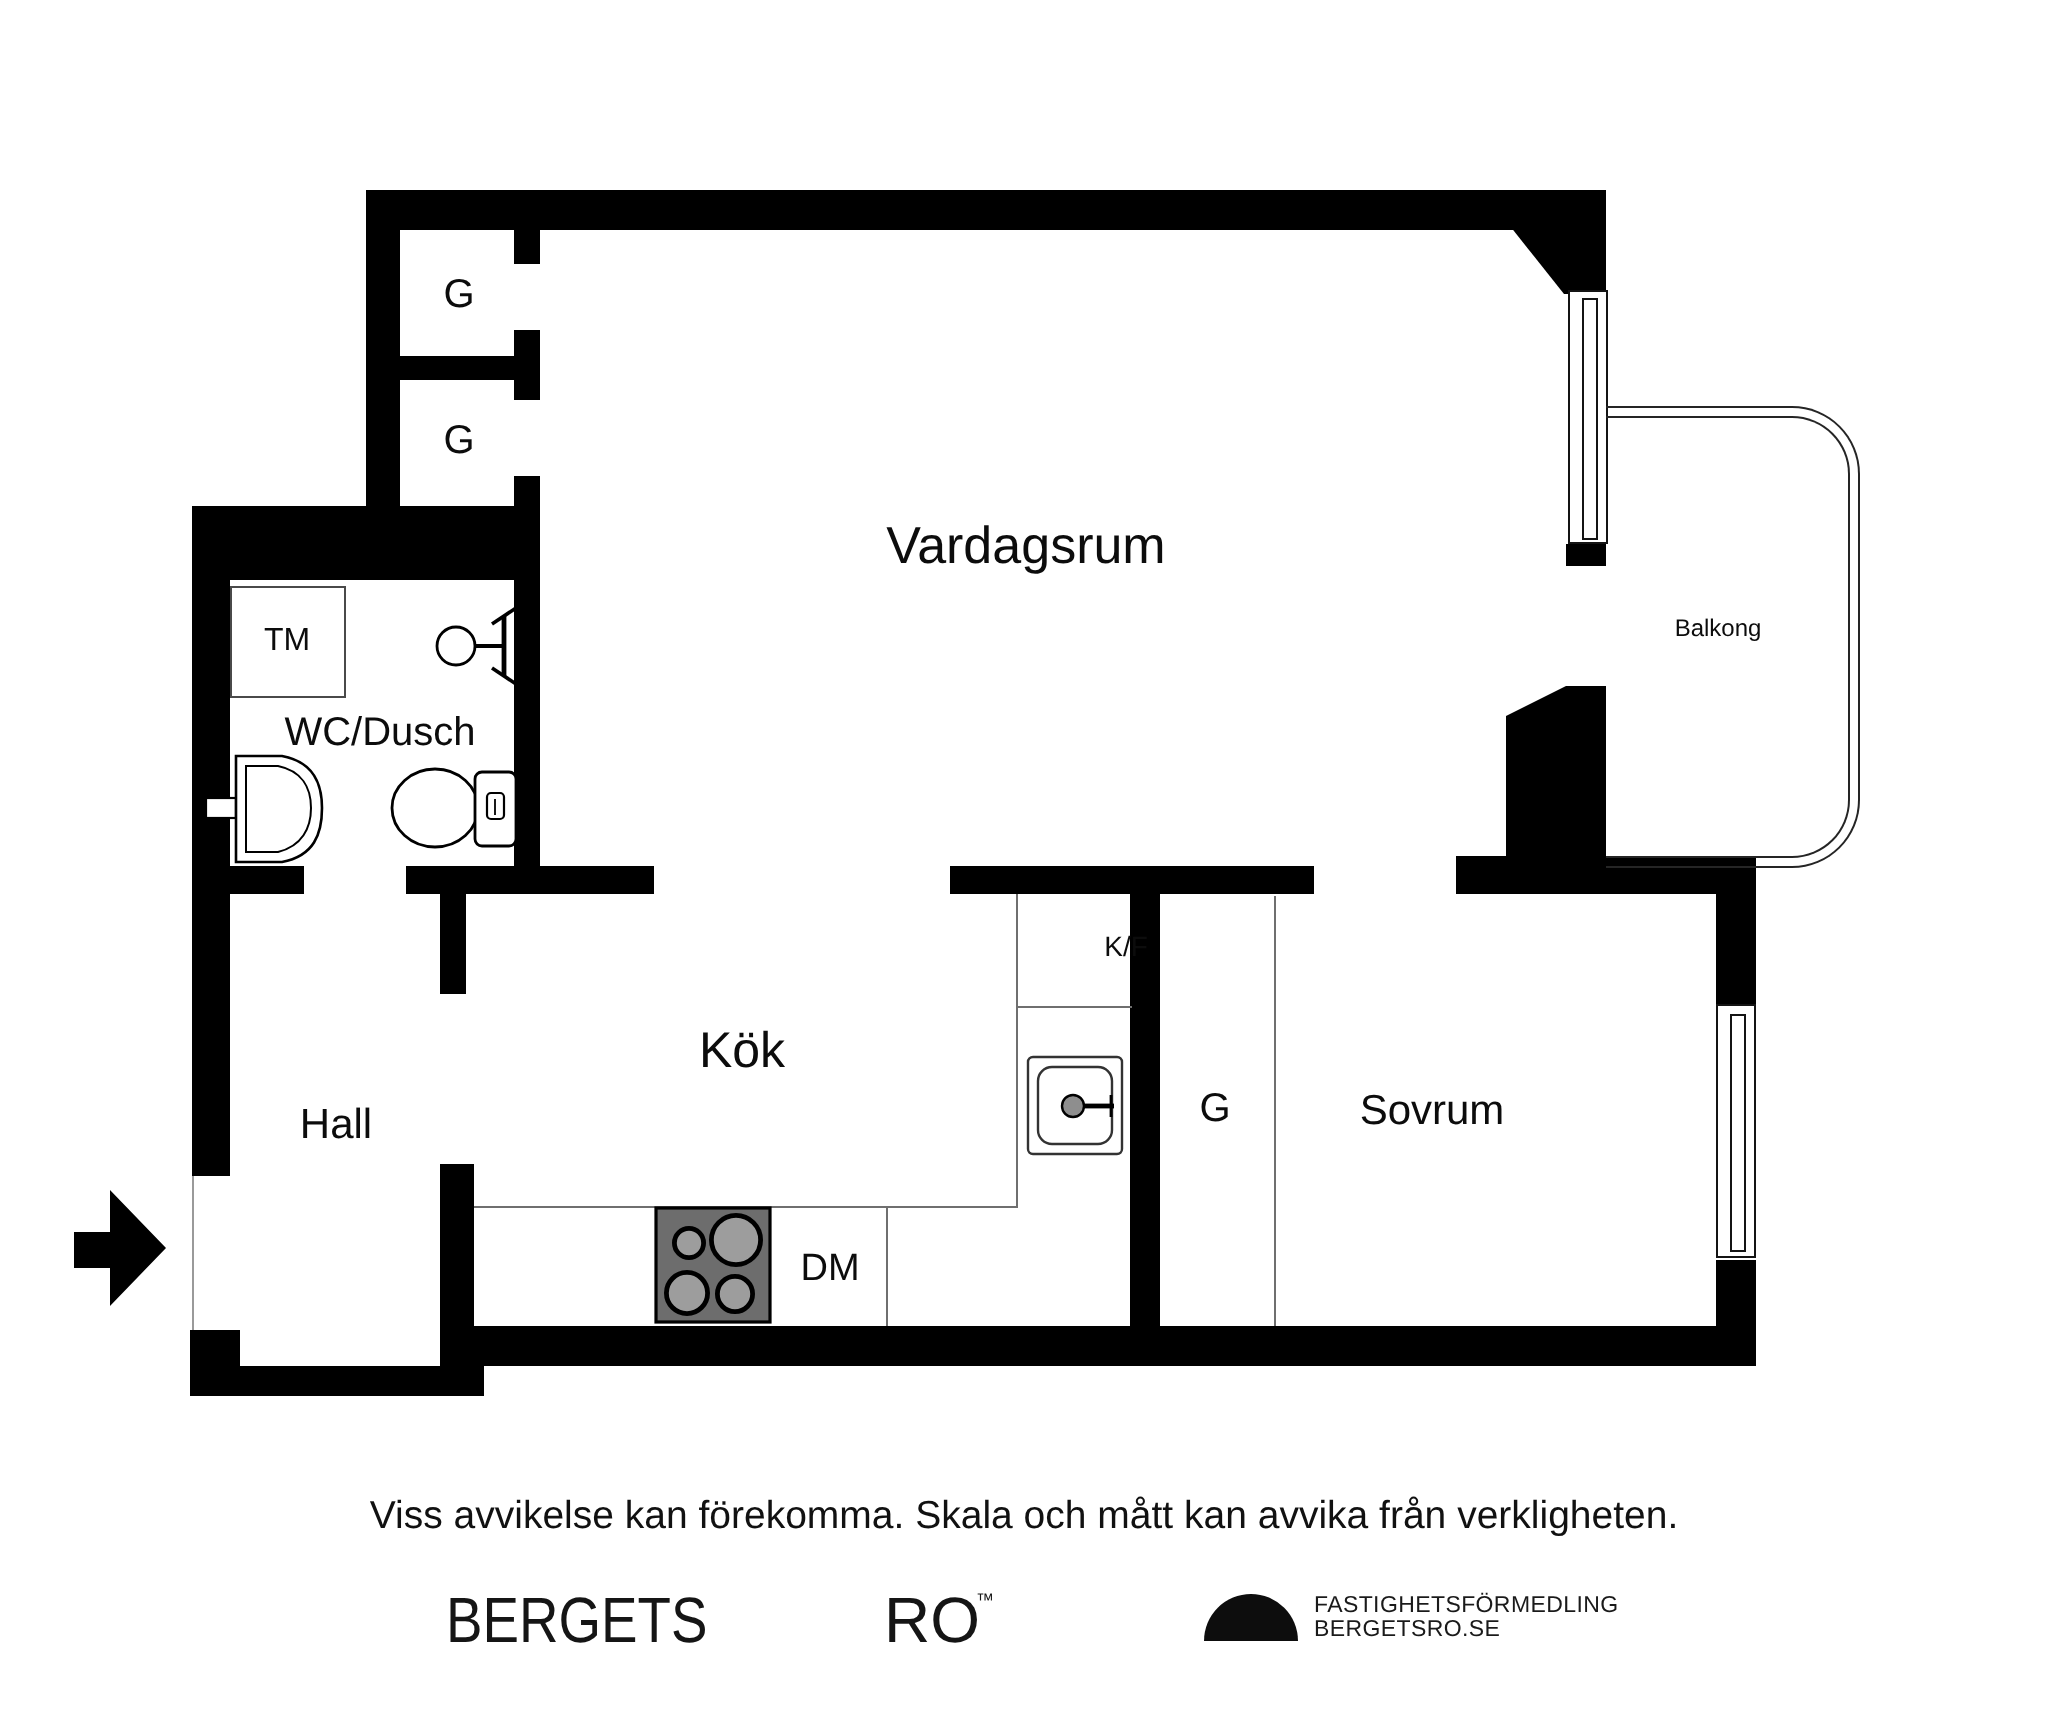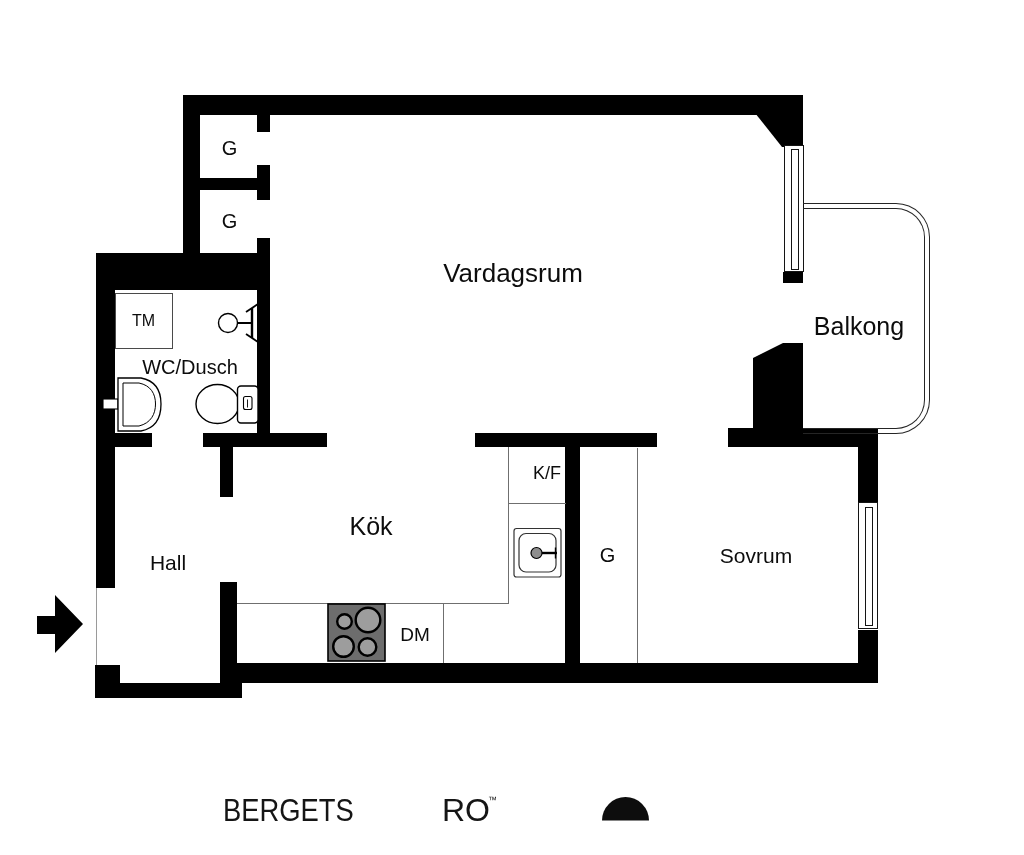--- a/index.html
+++ b/index.html
@@ -117,29 +117,34 @@
       <circle class="burner" cx="344.5" cy="621.5" r="7.3"></circle>
       <circle class="burner" cx="368" cy="620" r="12.3"></circle>
       <circle class="burner" cx="343.5" cy="646.5" r="10.3"></circle>
       <circle class="burner" cx="367.5" cy="647" r="8.8"></circle>
     </g>
 
     <path d="M602,820.5 A23.5,23.5 0 0 1 649,820.5 Z" fill="#0d0d0d"></path>
   </svg>
 
   <div class="lbl" style="left:513px;top:273px;font-size:26px">Vardagsrum</div>
-  <div class="lbl" style="left:859px;top:326px;font-size:25px">Balkong</div>
+  <div class="lbl" style="left:859px;top:314px;font-size:12px">Balkong</div>
   <div class="lbl" style="left:190px;top:367px;font-size:20px">WC/Dusch</div>
   <div class="lbl" style="left:168px;top:563px;font-size:21px">Hall</div>
   <div class="lbl" style="left:371px;top:526px;font-size:25px">Kök</div>
-  <div class="lbl" style="left:756px;top:556px;font-size:21px">Sovrum</div>
+  <div class="lbl" style="left:716px;top:556px;font-size:21px">Sovrum</div>
   <div class="lbl" style="left:229.5px;top:148px;font-size:20px">G</div>
   <div class="lbl" style="left:229.5px;top:221px;font-size:20px">G</div>
   <div class="lbl" style="left:607.5px;top:555px;font-size:20px">G</div>
   <div class="lbl" style="left:143.5px;top:321px;font-size:16px">TM</div>
-  <div class="lbl" style="left:547px;top:473px;font-size:18px">K/F</div>
+  <div class="lbl" style="left:563px;top:473px;font-size:14px">K/F</div>
   <div class="lbl" style="left:415px;top:635px;font-size:19px">DM</div>
 
+  <div class="disclaimer">Viss avvikelse kan förekomma. Skala och mått kan avvika från verkligheten.</div>
   <div class="brand" style="left:223px;top:794px;transform:scaleX(0.855);transform-origin:0 0;">BERGETS</div>
   <div class="brand" style="left:442px;top:794px;">RO</div>
   <div class="brand-tm">™</div>
+  <div class="tagline">
+    <div>FASTIGHETSFÖRMEDLING</div>
+    <div>BERGETSRO.SE</div>
+  </div>
 
 </div>
 
 </body></html>

